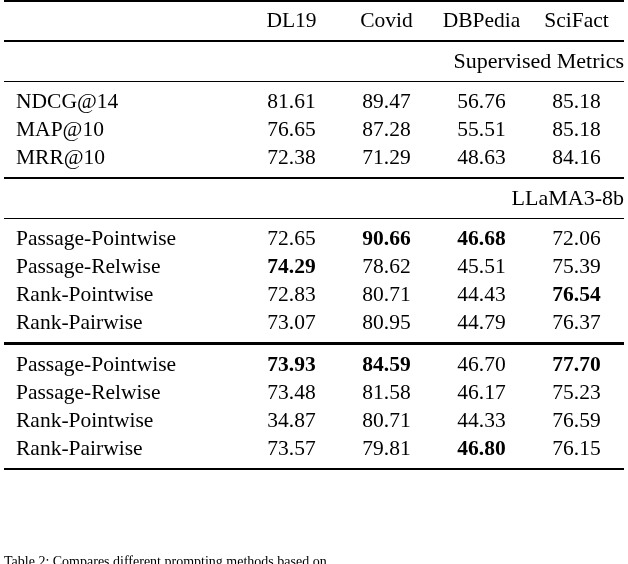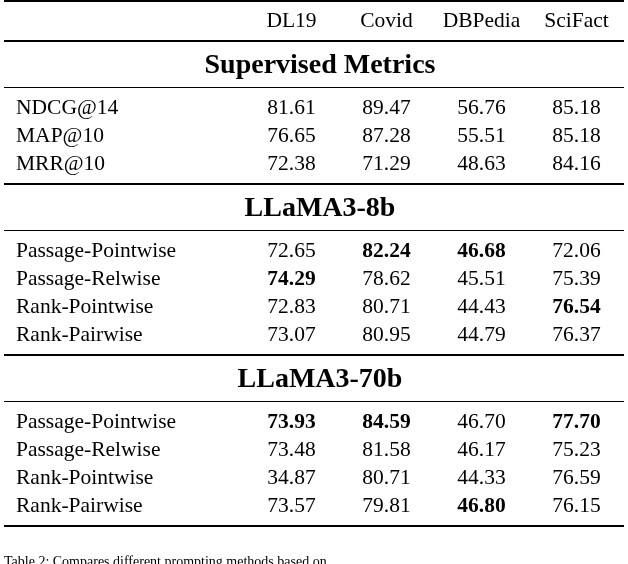--- a/index.html
+++ b/index.html
@@ -52,24 +52,24 @@
 
   tr.head th {
     font-weight: normal;
     text-align: center;
     padding: 6px 0 7px 0;
     vertical-align: bottom;
   }
   tr.head th.label-col { text-align: left; }
 
   tr.section td {
-    font-weight: bold;
-    text-align: center;
+    font-weight: normal;
+    text-align: right;
     padding: 6px 0 7px 12px;
-    font-size: 28px;
+    font-size: 22px;
   }
 
   tr.data td {
     padding: 1.5px 0 1.5px 0;
     text-align: center;
     vertical-align: baseline;
   }
   tr.data td.label-col {
     text-align: left;
     padding-left: 12px;
@@ -150,21 +150,21 @@
         </tr>
         <tr class="section">
           <td colspan="5">LLaMA3-8b</td>
         </tr>
         <tr class="rule-mid">
           <td colspan="5"></td>
         </tr>
         <tr class="data">
           <td class="label-col first-in-block">Passage-Pointwise</td>
           <td class=" first-in-block">72.65</td>
-          <td class="b first-in-block">82.24</td>
+          <td class="b first-in-block">90.66</td>
           <td class="b first-in-block">46.68</td>
           <td class=" first-in-block">72.06</td>
         </tr>
         <tr class="data">
           <td class="label-col">Passage-Relwise</td>
           <td class="b">74.29</td>
           <td class="">78.62</td>
           <td class="">45.51</td>
           <td class="">75.39</td>
         </tr>
@@ -178,23 +178,20 @@
         <tr class="data">
           <td class="label-col last-in-block">Rank-Pairwise</td>
           <td class=" last-in-block">73.07</td>
           <td class=" last-in-block">80.95</td>
           <td class=" last-in-block">44.79</td>
           <td class=" last-in-block">76.37</td>
         </tr>
         <tr class="rule-double">
           <td colspan="5"></td>
         </tr>
-        <tr class="section">
-          <td colspan="5">LLaMA3-70b</td>
-        </tr>
         <tr class="rule-mid">
           <td colspan="5"></td>
         </tr>
         <tr class="data">
           <td class="label-col first-in-block">Passage-Pointwise</td>
           <td class="b first-in-block">73.93</td>
           <td class="b first-in-block">84.59</td>
           <td class=" first-in-block">46.70</td>
           <td class="b first-in-block">77.70</td>
         </tr>

